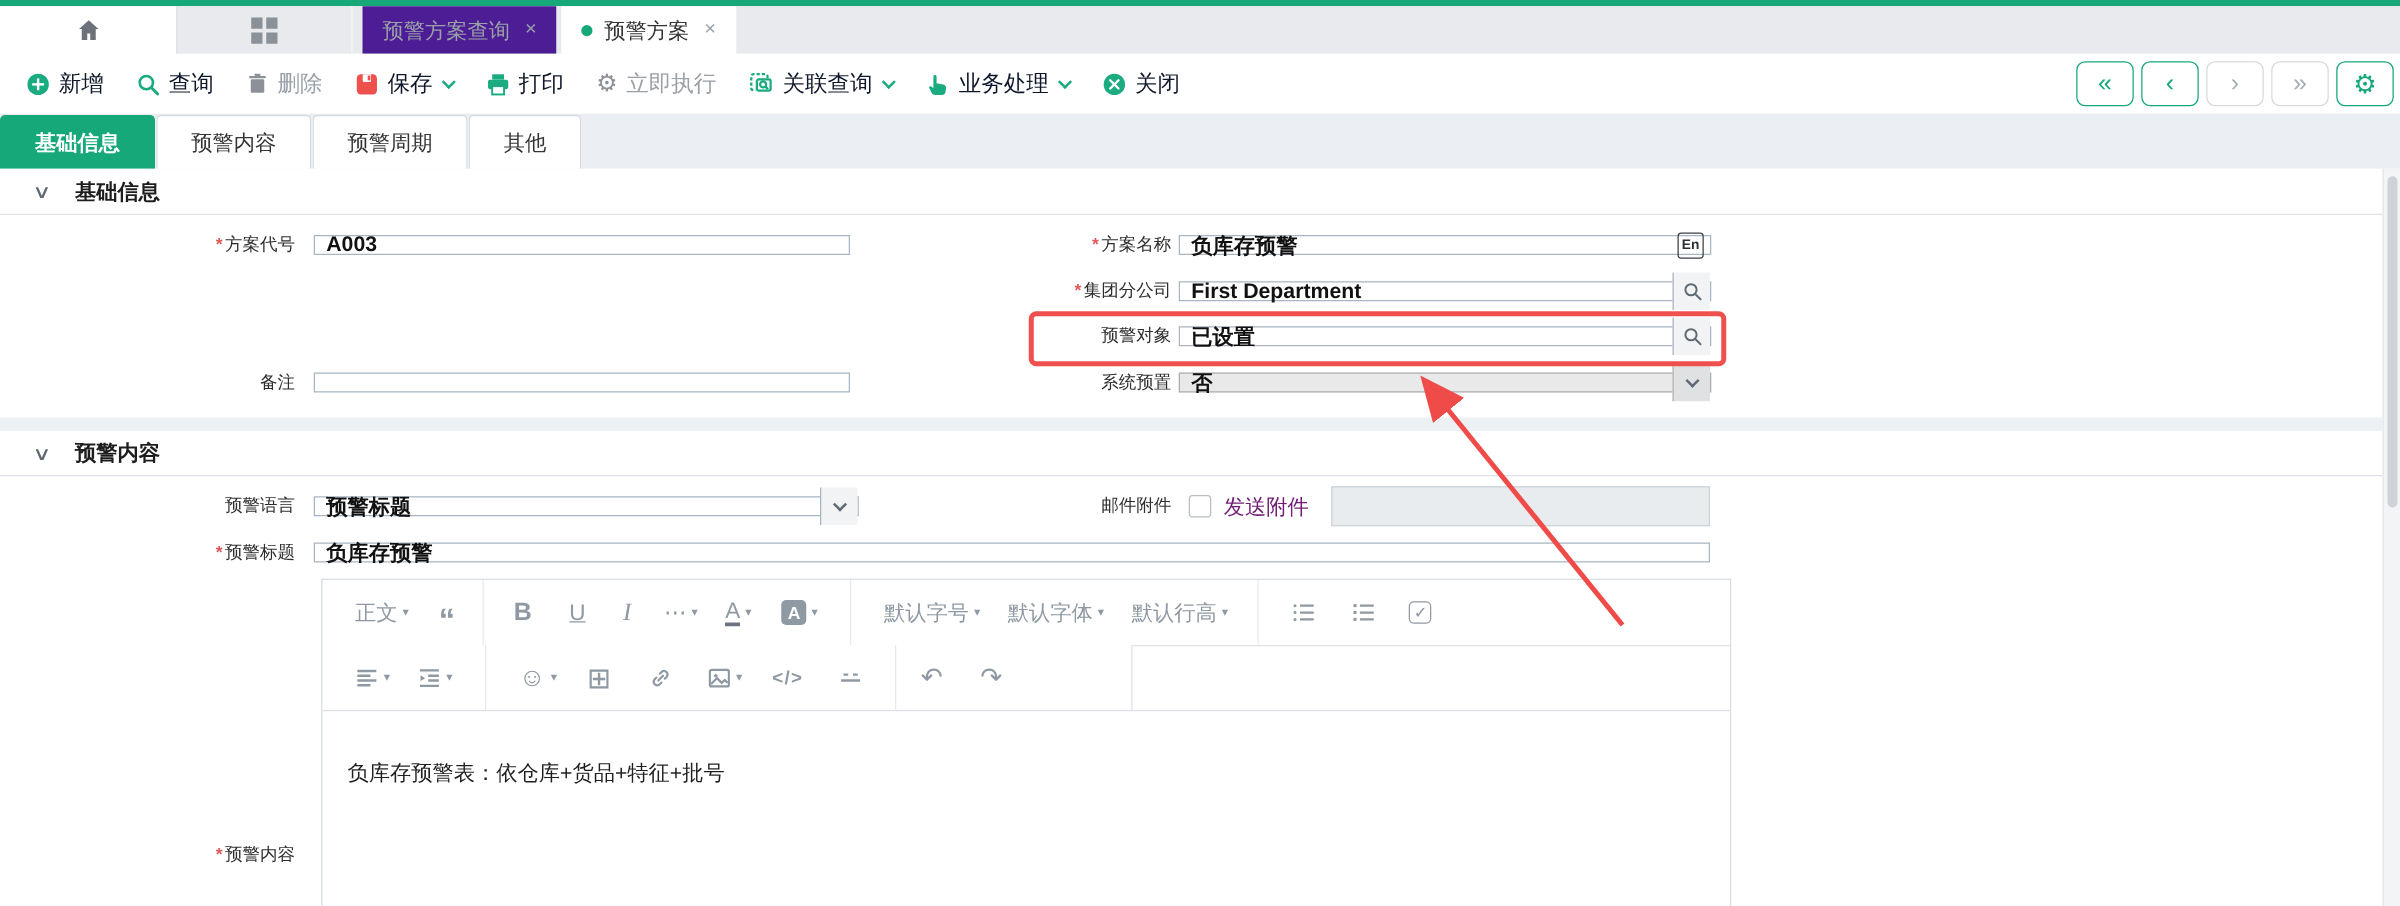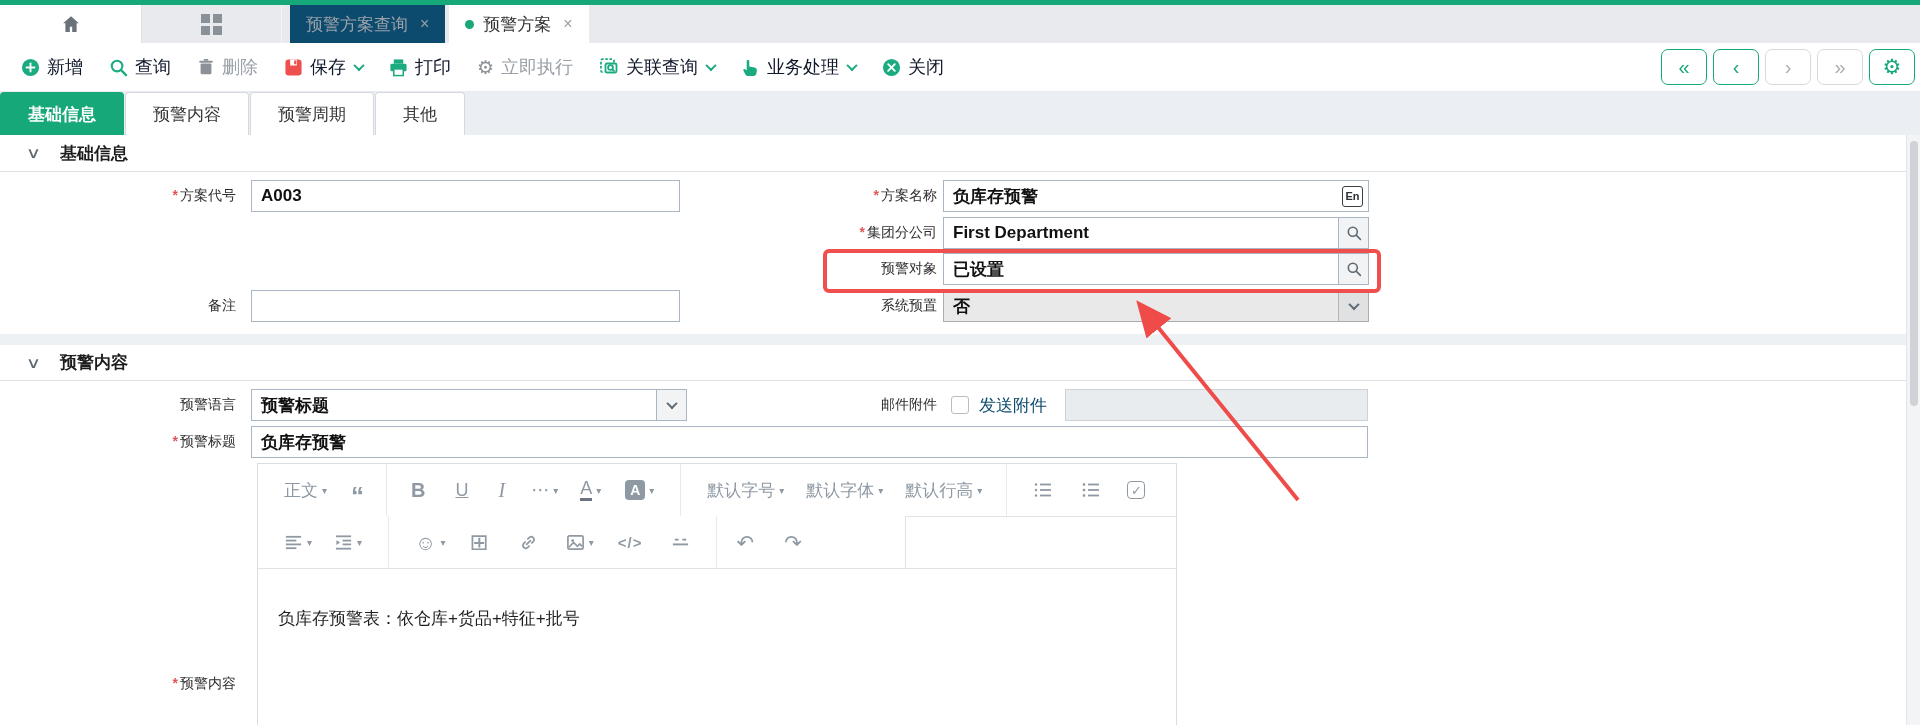--- a/index.html
+++ b/index.html
@@ -5,21 +5,21 @@
   * { margin:0; padding:0; box-sizing:border-box; }
   html,body { width:1920px; height:725px; }
   body { font-family:"Liberation Sans","DejaVu Sans",sans-serif; background:#fff; position:relative; overflow:hidden; color:#222; }
 
   
   .greenbar { position:absolute; left:0; top:0; width:1920px; height:5px; background:#16a878; }
   .tabstrip { position:absolute; left:0; top:5px; width:1920px; height:38px; background:#e8eaed; display:flex; }
   .ttab { height:38px; display:flex; align-items:center; justify-content:center; font-size:17px; cursor:pointer; }
   .ttab.icon-tab { width:141px; background:#fff; }
   .ttab.icon-tab.gray { background:#e8eaed; border-left:1px solid #dfe2e5; border-right:1px solid #f4f5f6; }
-  .ttab.doc { padding:0 16px; background:#0c4a6e; color:#9aa1a8; margin-left:4px; }
+  .ttab.doc { padding:0 16px; background:#4c1d95; color:#9aa1a8; margin-left:4px; }
   .ttab.doc.active { background:#fff; color:#333; }
   .ttab .close { margin-left:12px; color:#9aa1a8; font-size:16px; }
   .greendot { width:9px; height:9px; border-radius:50%; background:#16a878; margin-right:9px; }
   .gridicon { display:grid; grid-template-columns:9px 9px; grid-gap:3px; }
   .gridicon i { width:9px; height:9px; background:#8a9199; }
 
   
   .toolbar { position:absolute; left:0; top:43px; width:1920px; height:49px; background:#fff; border-bottom:1px solid #e9ebee; display:flex; align-items:center; padding-left:8px; }
   .tbtn { display:flex; align-items:center; padding:0 13px; font-size:18px; color:#0f172a; cursor:pointer; white-space:nowrap; }
   .tbtn .ticon { display:flex; margin-right:7px; }
@@ -44,35 +44,35 @@
   .band { position:absolute; left:0; top:334px; width:1906px; height:11px; background:#eef1f4; }
 
   
   .form1 { position:absolute; left:0; top:172px; width:1906px; height:162px; }
   .form2 { position:absolute; left:0; top:381px; width:1906px; height:344px; }
   .frow { position:absolute; height:32px; display:flex; align-items:center; }
   .lab { font-size:14px; color:#2d2d2d; text-align:right; white-space:nowrap; }
   .lab .req { color:#e0575a; font-weight:bold; margin-right:2px; }
   .lab-l { width:236px; }
   .lab-r { width:237px; }
-  .ibox { height:32px; border:1px solid #a8b5c2; background:#fff; display:flex; align-items:center; font-size:17px; font-weight:600; color:#111; }
+  .ibox { height:16px; border:1px solid #a8b5c2; background:#fff; display:flex; align-items:center; font-size:17px; font-weight:600; color:#111; }
   .ibox .val { padding:0 9px; flex:1; white-space:nowrap; overflow:hidden; }
   .sfx { width:30px; height:30px; border-left:1px solid #a8b5c2; background:#f1f3f5; display:flex; align-items:center; justify-content:center; flex:none; }
   .ddchev { display:inline-block; width:8px; height:8px; border-right:2px solid #5f6a74; border-bottom:2px solid #5f6a74; transform:rotate(45deg) translate(-1px,-1px); }
   .enbadge { width:21px; height:21px; border:1.5px solid #3a3f44; border-radius:3px; font-size:11px; font-weight:bold; color:#2b2f33; display:flex; align-items:center; justify-content:center; margin-right:5px; flex:none; }
   .ibox.disabled { background:#e9e9e9; border-color:#adadad; }
   .ibox.disabled .sfx { background:#dfe1e3; border-left-color:#b5b5b5; }
   .highlight-box { position:absolute; left:823px; top:77px; width:558px; height:44px; border:4px solid #f0504d; border-radius:6px; z-index:5; pointer-events:none; }
 
   .checkbox { width:18px; height:18px; border:1px solid #b6bec6; border-radius:3px; background:#fff; flex:none; cursor:pointer; }
-  .cblabel { font-size:17px; color:#0c4a6e; }
+  .cblabel { font-size:17px; color:#701a75; }
   .dis-input { height:32px; background:#e9ecef; border:1px solid #ccd2d8; }
 
   
-  .editor { position:absolute; left:257px; top:82px; width:920px; height:262px; border:1px solid #d8dde2; border-bottom:none; background:#fff; }
+  .editor { position:absolute; left:257px; top:82px; width:1128px; height:262px; border:1px solid #d8dde2; border-bottom:none; background:#fff; }
   .ed-row1 { height:52px; display:flex; align-items:center; padding-left:26px; color:#8f99a3; }
   .ed-row2wrap { height:52px; display:flex; }
   .ed-row2 { width:648px; border-right:1px solid #dfe3e7; display:flex; align-items:center; padding-left:26px; color:#8f99a3; }
   .ed-rest { flex:1; border-top:1px solid #dfe3e7; }
   .ed-content { border-top:1px solid #dfe3e7; padding:38px 20px; font-size:17px; color:#1f1f1f; height:158px; }
   .edi { display:flex; align-items:center; cursor:pointer; color:#8f99a3; flex:none; }
   .edsep { width:1px; height:52px; background:#e8ebee; flex:none; }
   .caret { font-size:10px; margin-left:4px; color:#8f99a3; }
   .edtext { font-size:17px; }
   .ed-b { font-weight:bold; font-size:20px; }

